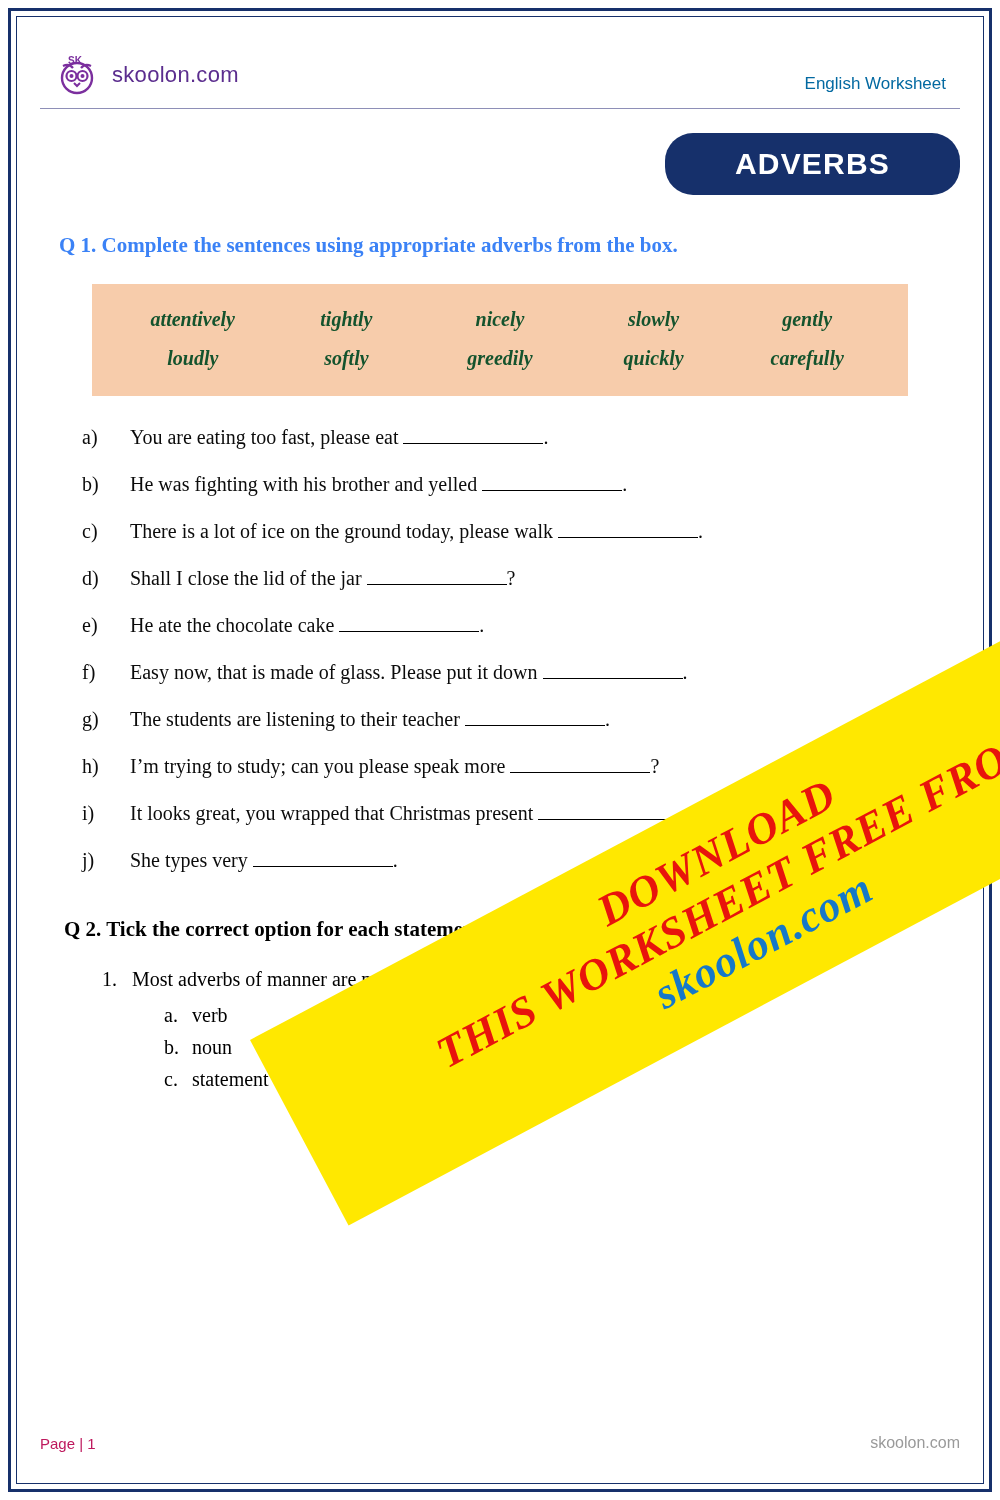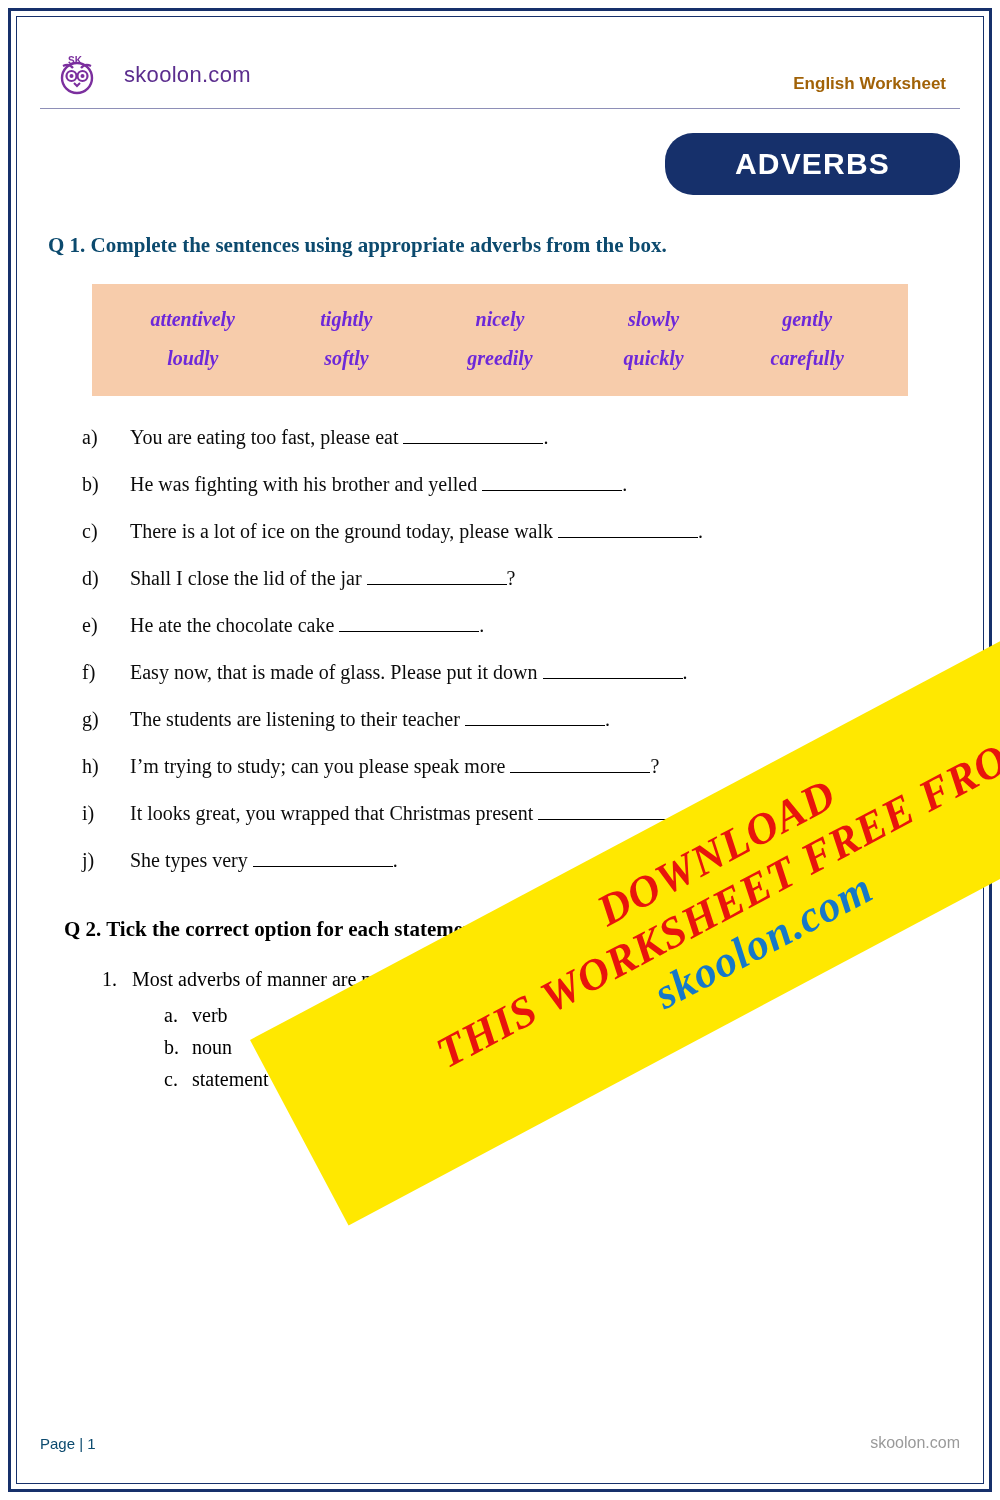--- a/index.html
+++ b/index.html
@@ -49,38 +49,38 @@
   .header {
     display: flex;
     align-items: flex-end;
     justify-content: space-between;
     padding: 18px 14px 10px 14px;
     border-bottom: 1px solid #8e8fb7;
   }
   .brand {
     display: flex;
     align-items: center;
-    gap: 24px;
+    gap: 12px;
   }
   .owl-logo {
     width: 46px;
     height: 46px;
     position: relative;
   }
   .brand-name {
     font-family: "Liberation Sans", sans-serif;
     font-size: 22px;
     color: #5b2d8e;
     letter-spacing: 0.3px;
   }
   .header-right {
     font-family: "Liberation Sans", sans-serif;
     font-size: 17px;
-    font-weight: bold;
-    color: #a16207;
+    font-weight: normal;
+    color: #0369a1;
     padding-bottom: 4px;
   }
 
   
   .title-wrap {
     display: flex;
     justify-content: flex-end;
     margin-top: 24px;
   }
   .title-pill {
@@ -92,36 +92,36 @@
     letter-spacing: 1.2px;
     padding: 14px 70px;
     border-radius: 28px;
   }
 
   
   .q-heading {
     font-family: "Liberation Serif", serif;
     font-weight: bold;
     font-size: 21px;
-    color: #0c4a6e;
+    color: #3b82f6;
     margin-top: 38px;
-    margin-left: 8px;
+    margin-left: 19px;
   }
   .word-box {
     margin: 26px 52px 0 52px;
     background: #f7ccab;
     padding: 16px 24px 18px 24px;
   }
   .word-row {
     display: flex;
     justify-content: space-between;
     font-style: italic;
     font-weight: bold;
     font-size: 20px;
-    color: #6d28d9;
+    color: #14532d;
     padding: 8px 0;
   }
   .word-row span {
     flex: 1;
     text-align: center;
   }
   .items {
     margin: 28px 0 0 42px;
   }
   .item {
@@ -185,21 +185,21 @@
     left: 40px;
     right: 40px;
     bottom: 48px;
     display: flex;
     justify-content: space-between;
     align-items: center;
     font-family: "Liberation Sans", sans-serif;
   }
   .page-num {
     font-size: 15px;
-    color: #0c4a6e;
+    color: #be185d;
   }
   .footer-brand {
     font-size: 16px;
     color: #9a9a9a;
   }
 
   
   .watermark {
     position: absolute;
     left: 250px;

